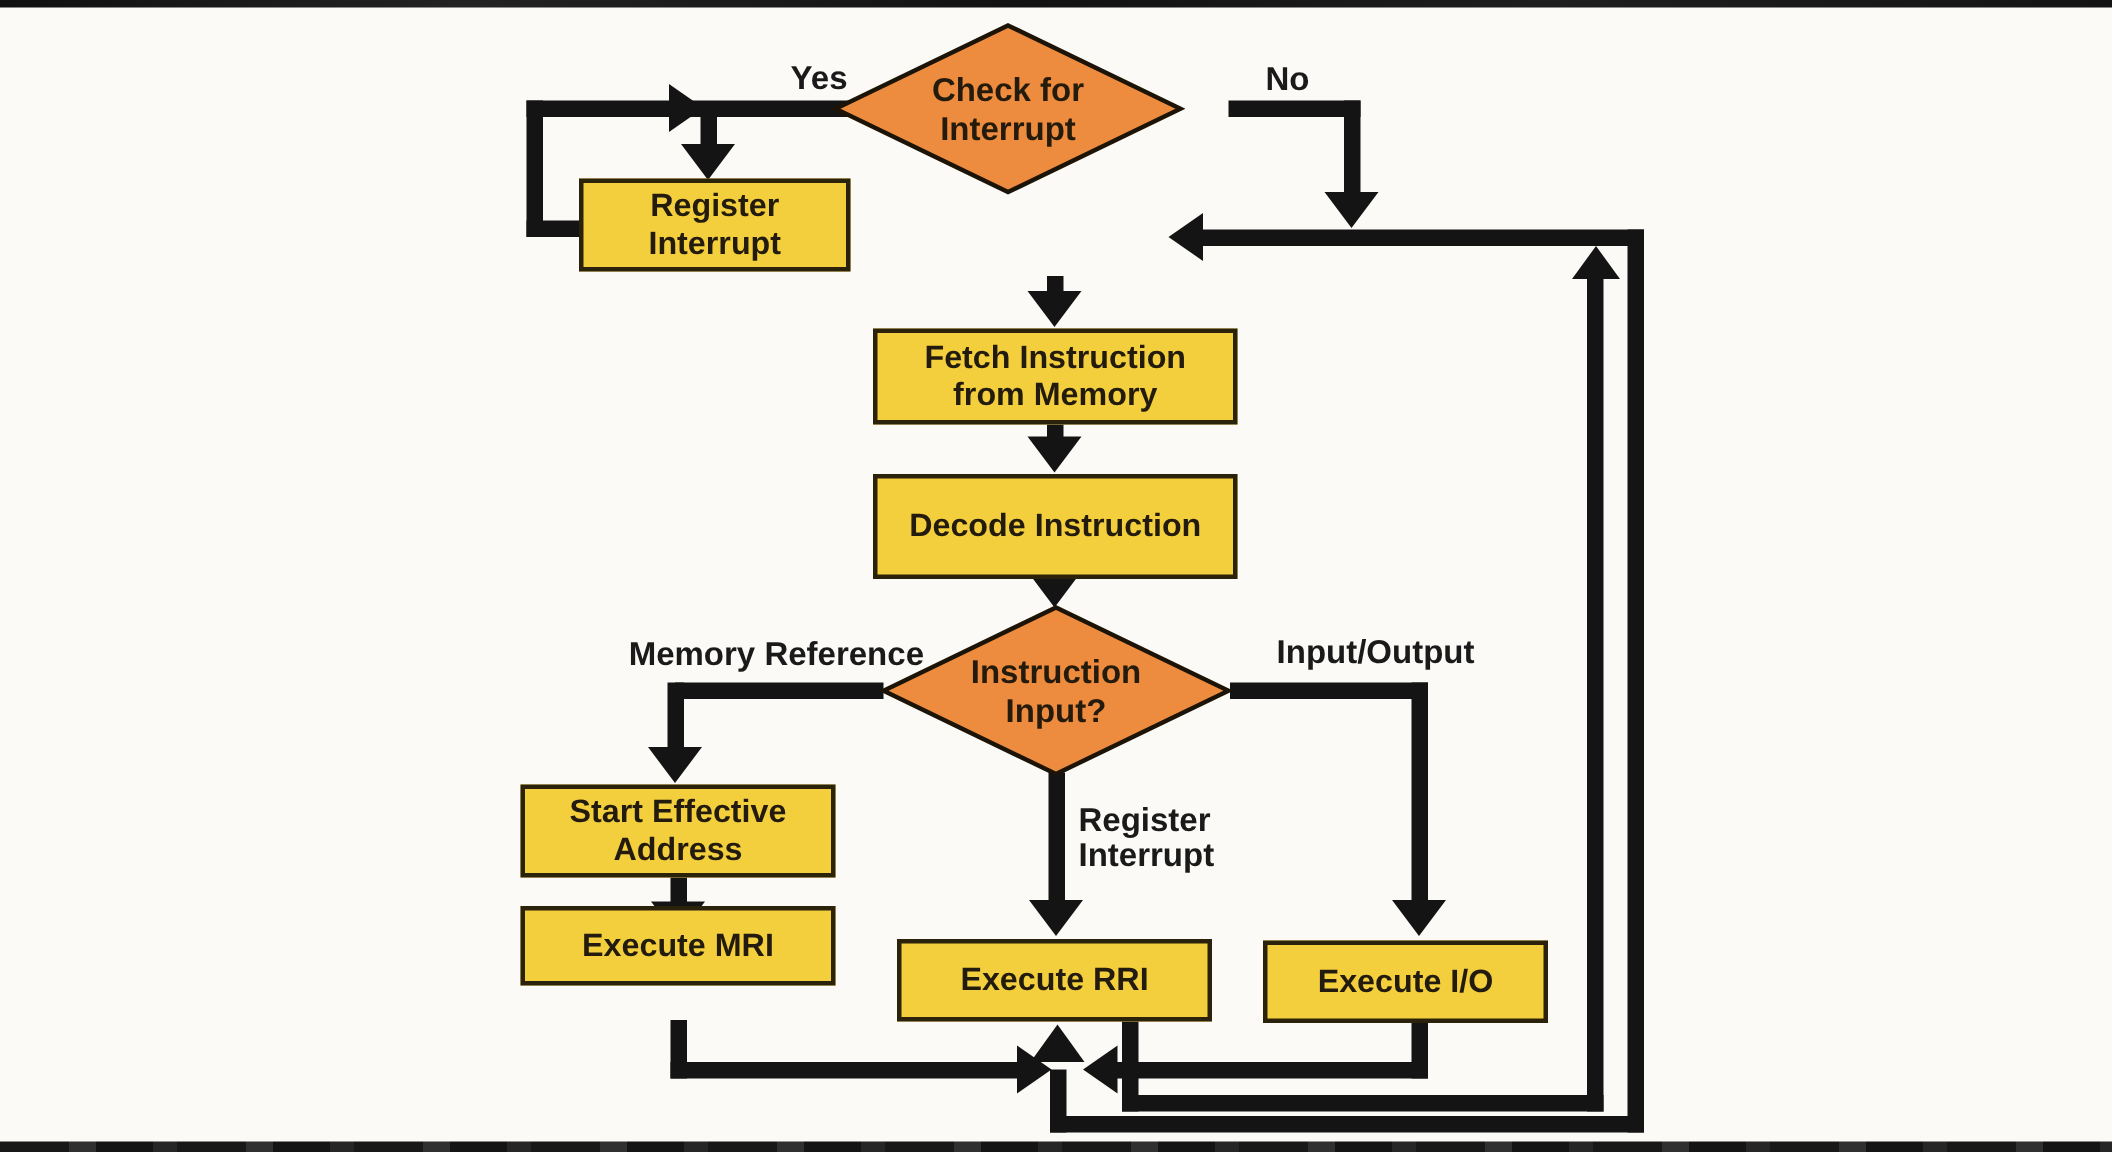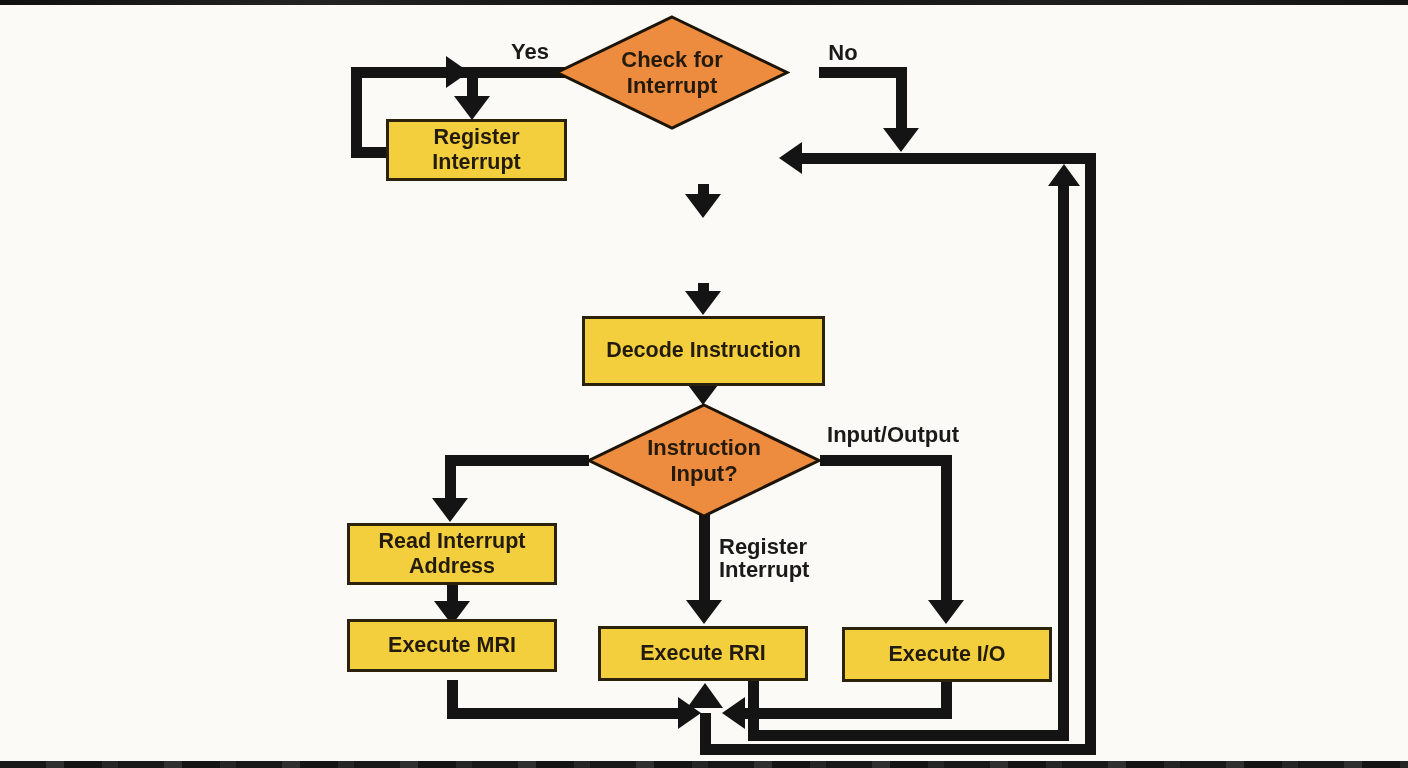--- a/index.html
+++ b/index.html
@@ -28,21 +28,21 @@
   .diamond-label {
     position:absolute; left:0; top:0; right:0; bottom:0;
     display:flex; align-items:center; justify-content:center;
     text-align:center; font-weight:700; font-size:22px; line-height:1.15;
     color:#241b0c; white-space:pre-line;
   }
   .float-label {
     position:absolute; font-weight:700; font-size:22px; line-height:1.05;
     color:#1a1a1a; white-space:pre-line;
   }
-  .center { text-align:center; }
+  .center { text-align:right; }
   .strip { position:absolute; left:0; width:1408px; }
   #top-strip { top:0; height:5px;
     background:linear-gradient(90deg,#101010 0%,#232323 22%,#121212 48%,#1e1e1e 74%,#141414 100%); }
   #bottom-strip { top:761px; height:7px;
     background:repeating-linear-gradient(90deg,#181818 0 46px,#303030 46px 64px,#141414 64px 102px,#262626 102px 118px); }
 </style>
 </head>
 <body>
 
 <div id="stage">
@@ -106,39 +106,42 @@
       <polygon points="118,3 233,58.5 118,114 3,58.5" fill="var(--orange,#ed8b3e)" stroke="#1d1408" stroke-width="3"></polygon>
     </svg>
     <div class="diamond-label">Check for
 Interrupt</div>
   </div>
 
   <div class="node box" style="left:386px;top:119px;width:181px;height:62px;">Register
 Interrupt</div>
 
 
+  <div class="node box" style="left:582px;top:219px;width:243px;height:64px;">Fetch Instruction
+from Memory</div>
 
   <div class="node box" style="left:582px;top:316px;width:243px;height:70px;">Decode Instruction</div>
 
   <div class="diamond-wrap" style="left:586px;top:402px;width:236px;height:117px;">
     <svg width="236" height="117" viewBox="0 0 236 117">
       <polygon points="118,3 233,58.5 118,114 3,58.5" fill="var(--orange,#ed8b3e)" stroke="#1d1408" stroke-width="3"></polygon>
     </svg>
     <div class="diamond-label">Instruction
 Input?</div>
   </div>
 
-  <div class="node box" style="left:347px;top:523px;width:210px;height:62px;">Read Interrupt
+  <div class="node box" style="left:347px;top:523px;width:210px;height:62px;">Start Effective
 Address</div>
 
-  <div class="node box" style="left:347px;top:619px;width:210px;height:53px;">Execute MRI</div>
+  <div class="node box" style="left:347px;top:604px;width:210px;height:53px;">Execute MRI</div>
 
   <div class="node box" style="left:598px;top:626px;width:210px;height:55px;">Execute RRI</div>
 
-  <div class="node box" style="left:842px;top:627px;width:210px;height:55px;">Execute I/O</div>
+  <div class="node box" style="left:842px;top:627px;width:190px;height:55px;">Execute I/O</div>
 
   <div class="float-label center" style="left:495px;top:40px;width:70px;">Yes</div>
   <div class="float-label center" style="left:813px;top:41px;width:60px;">No</div>
+  <div class="float-label center" style="left:396px;top:424px;width:220px;">Memory Reference</div>
   <div class="float-label center" style="left:803px;top:423px;width:180px;">Input/Output</div>
   <div class="float-label" style="left:719px;top:535px;line-height:23px;">Register
 Interrupt</div>
 
 </div>
 
 </body></html>

